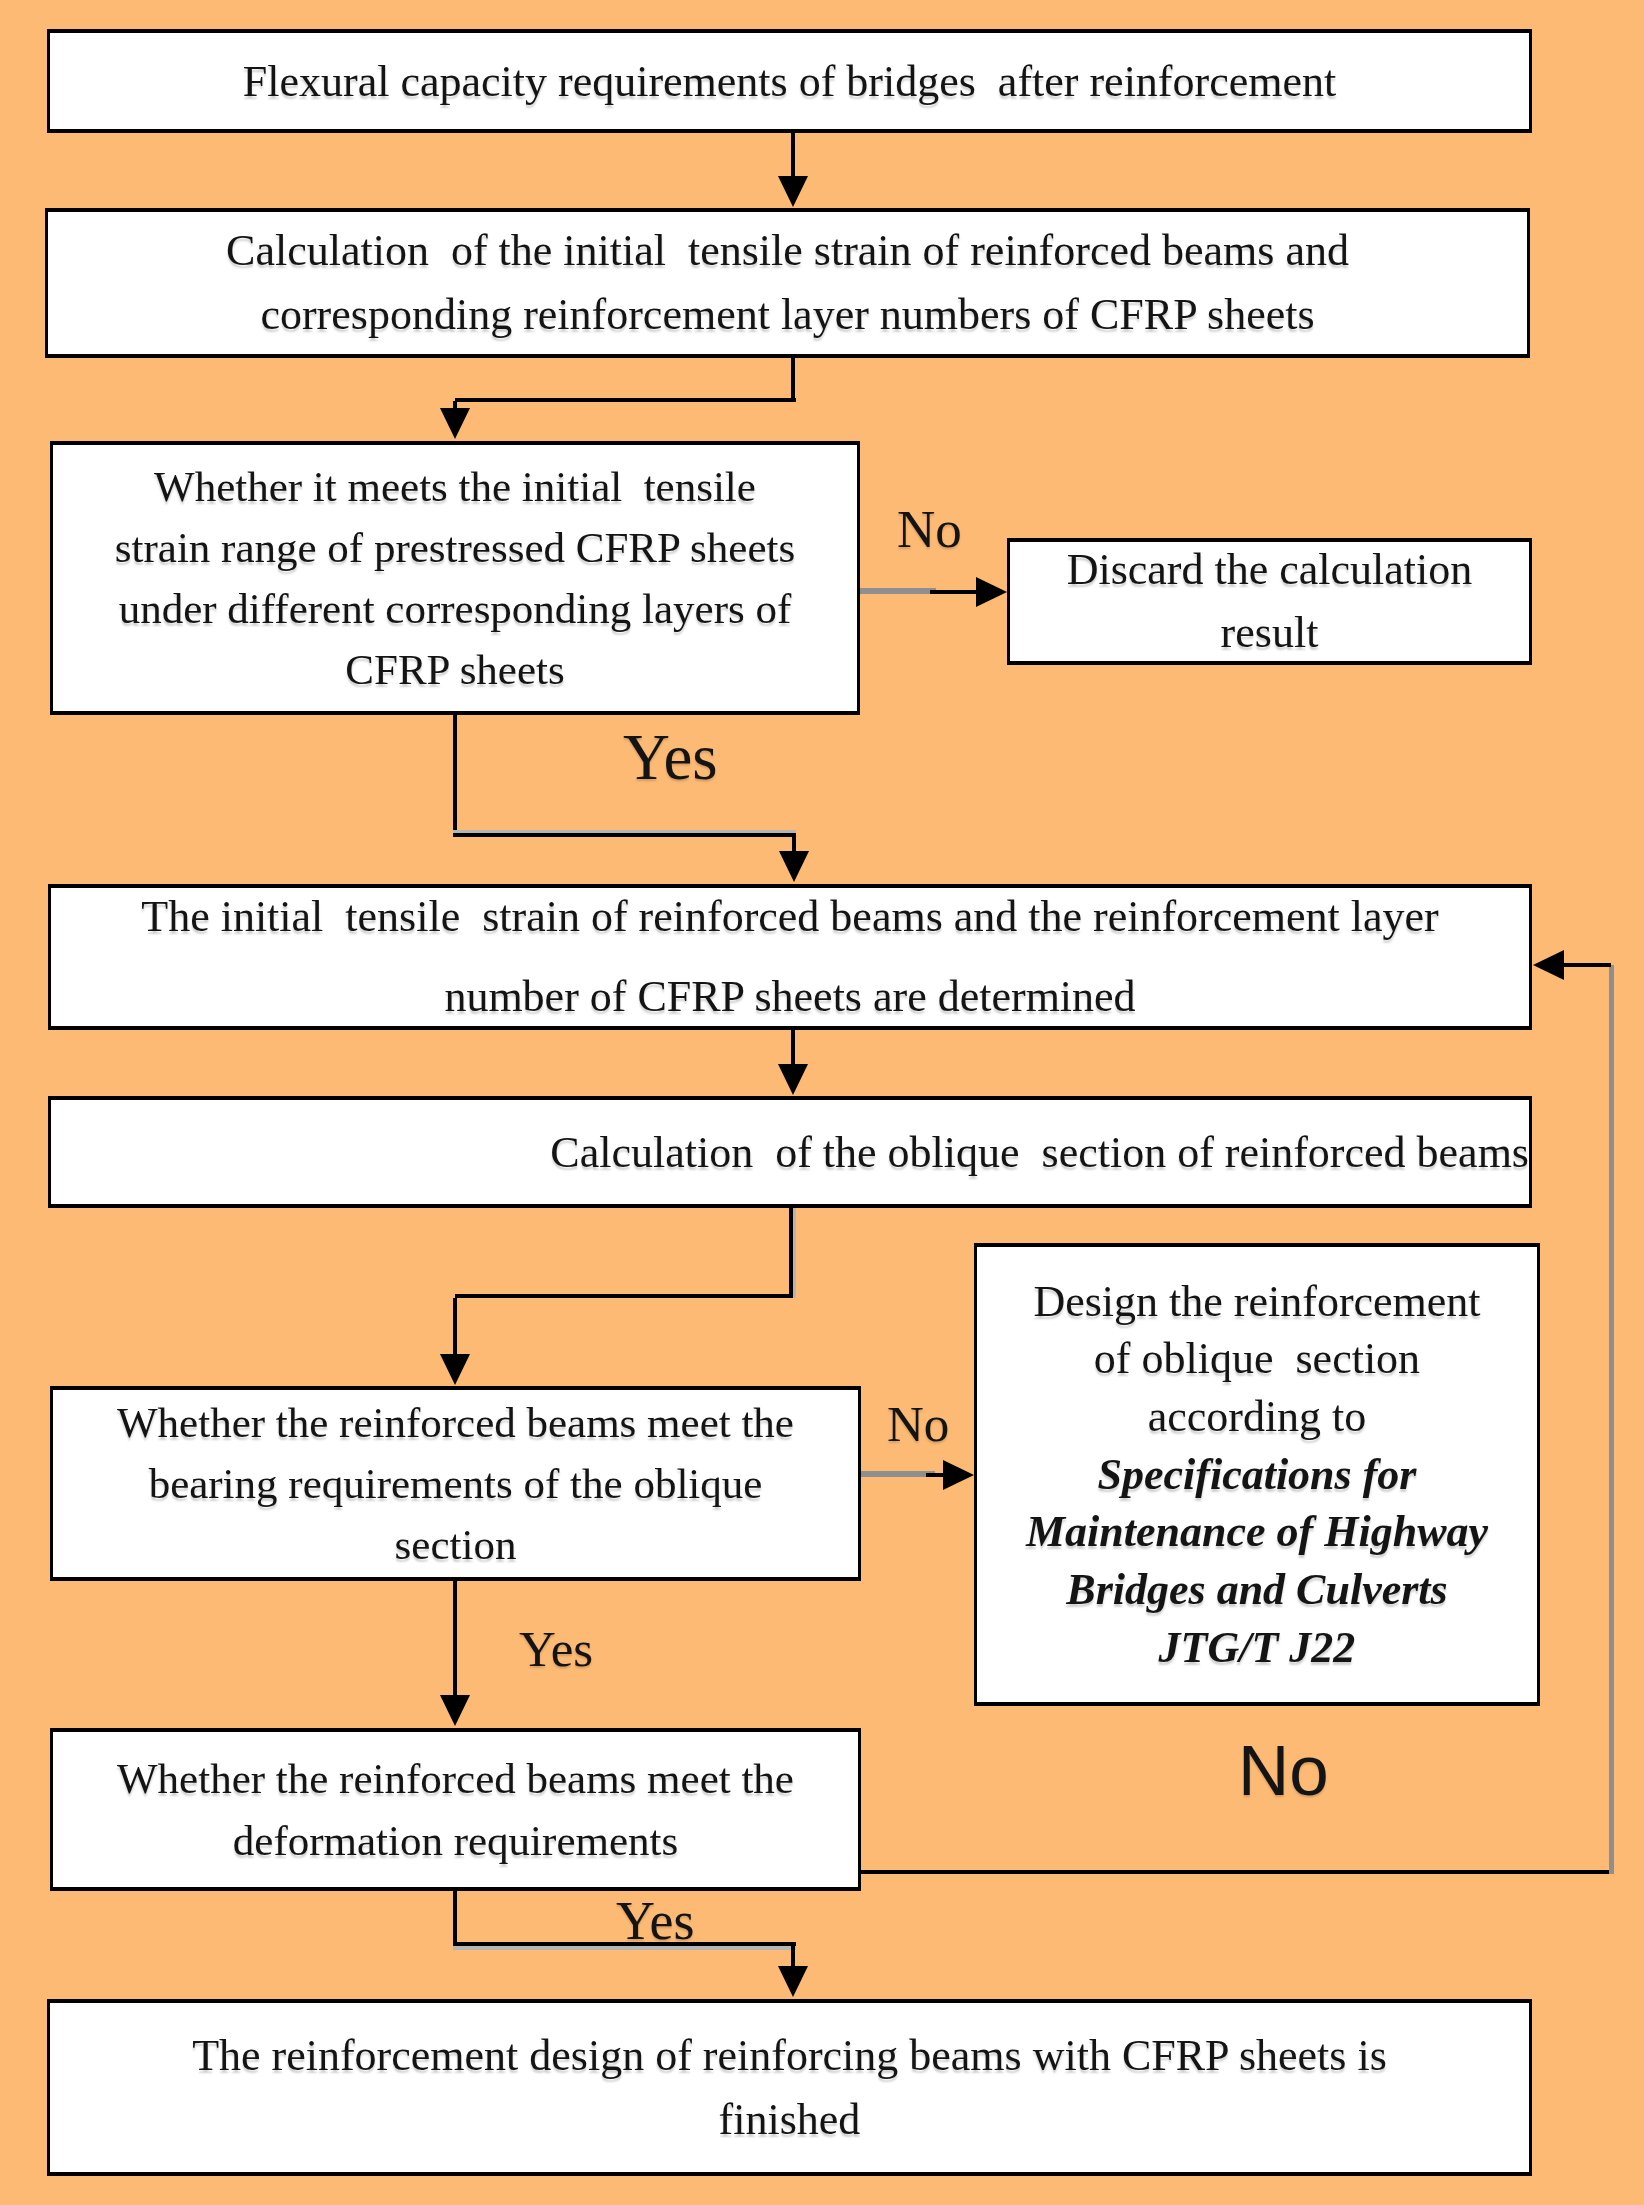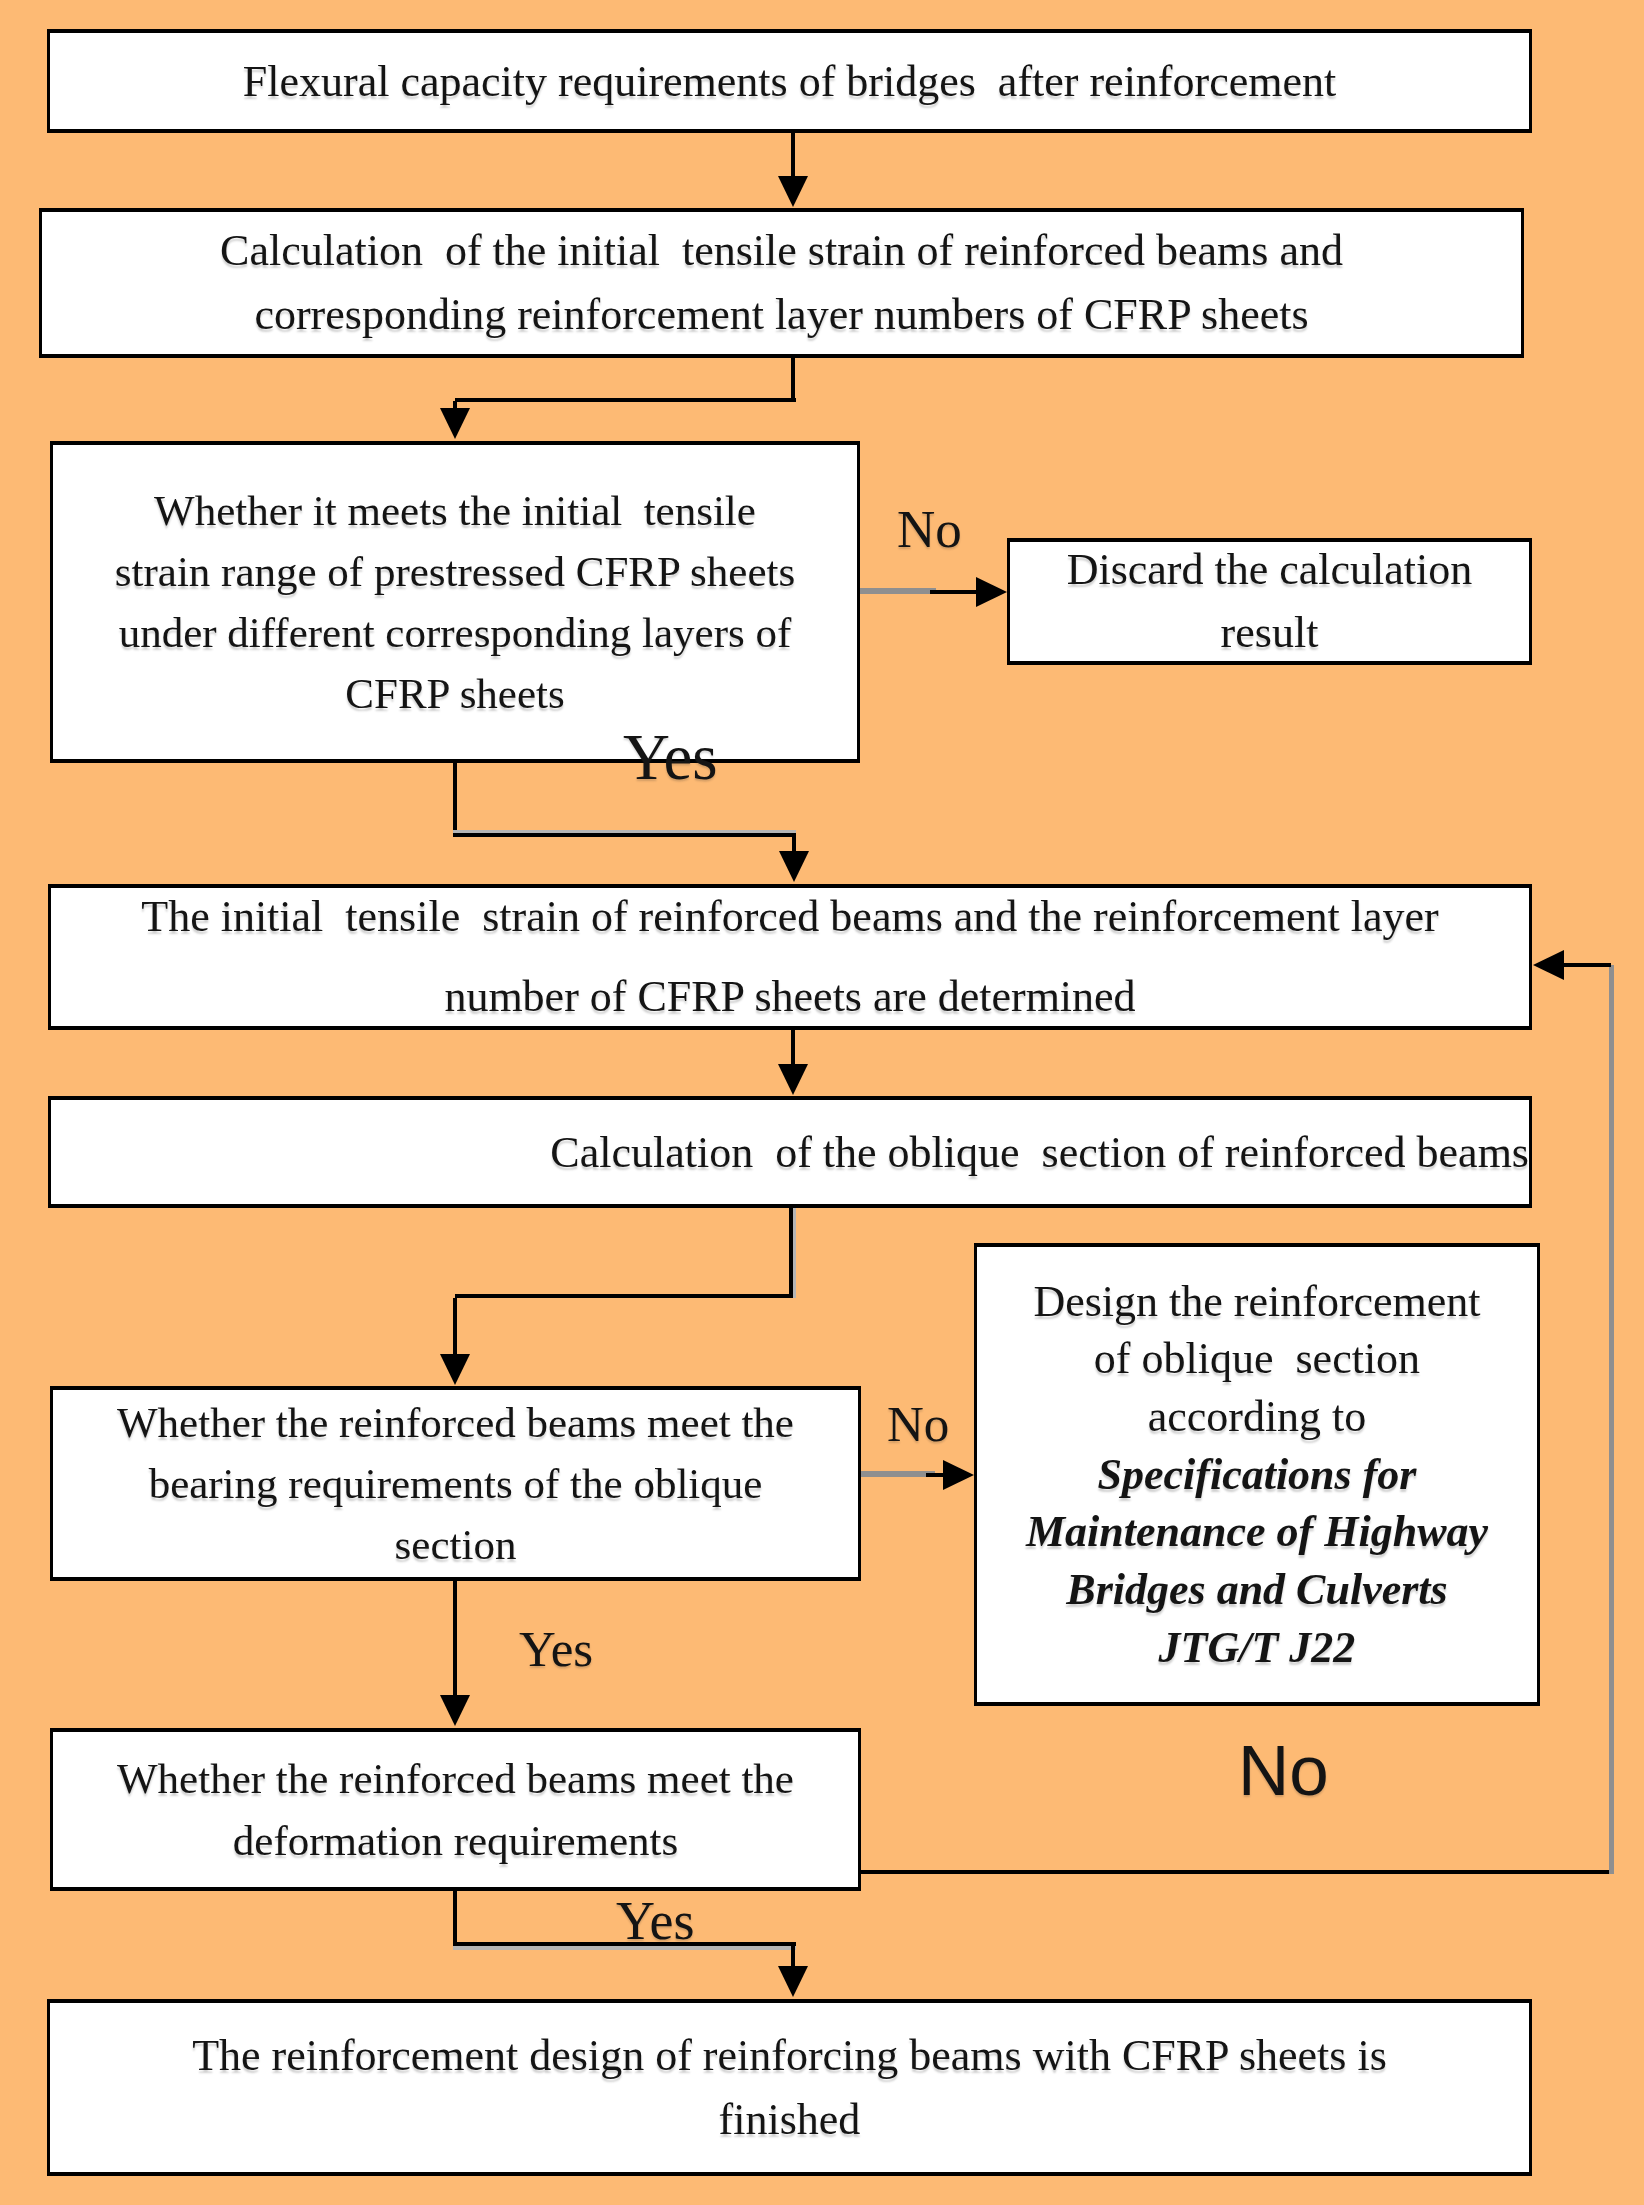--- a/index.html
+++ b/index.html
@@ -48,22 +48,22 @@
     position: absolute;
     z-index: 5;
     line-height: 1;
     text-shadow: 0 2.1px 2.1px rgba(40,40,40,0.2);
   }
   .edge-label.serif { font-family: "Liberation Serif", "DejaVu Serif", serif; }
   .edge-label.sans  { font-family: "Liberation Sans", "DejaVu Sans", sans-serif; }
 
   
   #box-flexural   { left: 47px;   top: 29px;   width: 1485px; height: 104px; }
-  #box-calcstrain { left: 39px;   top: 208px;  width: 1485px; height: 150px; }
-  #box-checkstrain{ left: 50px;   top: 441px;  width: 810px; height: 322px; }
+  #box-calcstrain { left: 45px;   top: 208px;  width: 1485px; height: 150px; }
+  #box-checkstrain{ left: 50px;   top: 441px;  width: 810px; height: 274px; }
   #box-discard    { left: 1007px; top: 538px;  width: 525px;  height: 127px; }
   #box-determined { left: 48px;   top: 884px; width: 1484px; height: 146px; gap: 16px; }
   #box-calcoblique{ left: 48px;   top: 1096px; width: 1484px; height: 112px; align-items: flex-end; }
   #box-bearing    { left: 50px;   top: 1386px; width: 811px; height: 195px; }
   #box-design     { left: 974px; top: 1243px; width: 566px;  height: 463px; }
   #box-deform     { left: 50px;   top: 1728px; width: 811px; height: 163px; }
   #box-finished   { left: 47px;   top: 1999px; width: 1485px; height: 177px; }
 </style>
 </head>
 <body>

